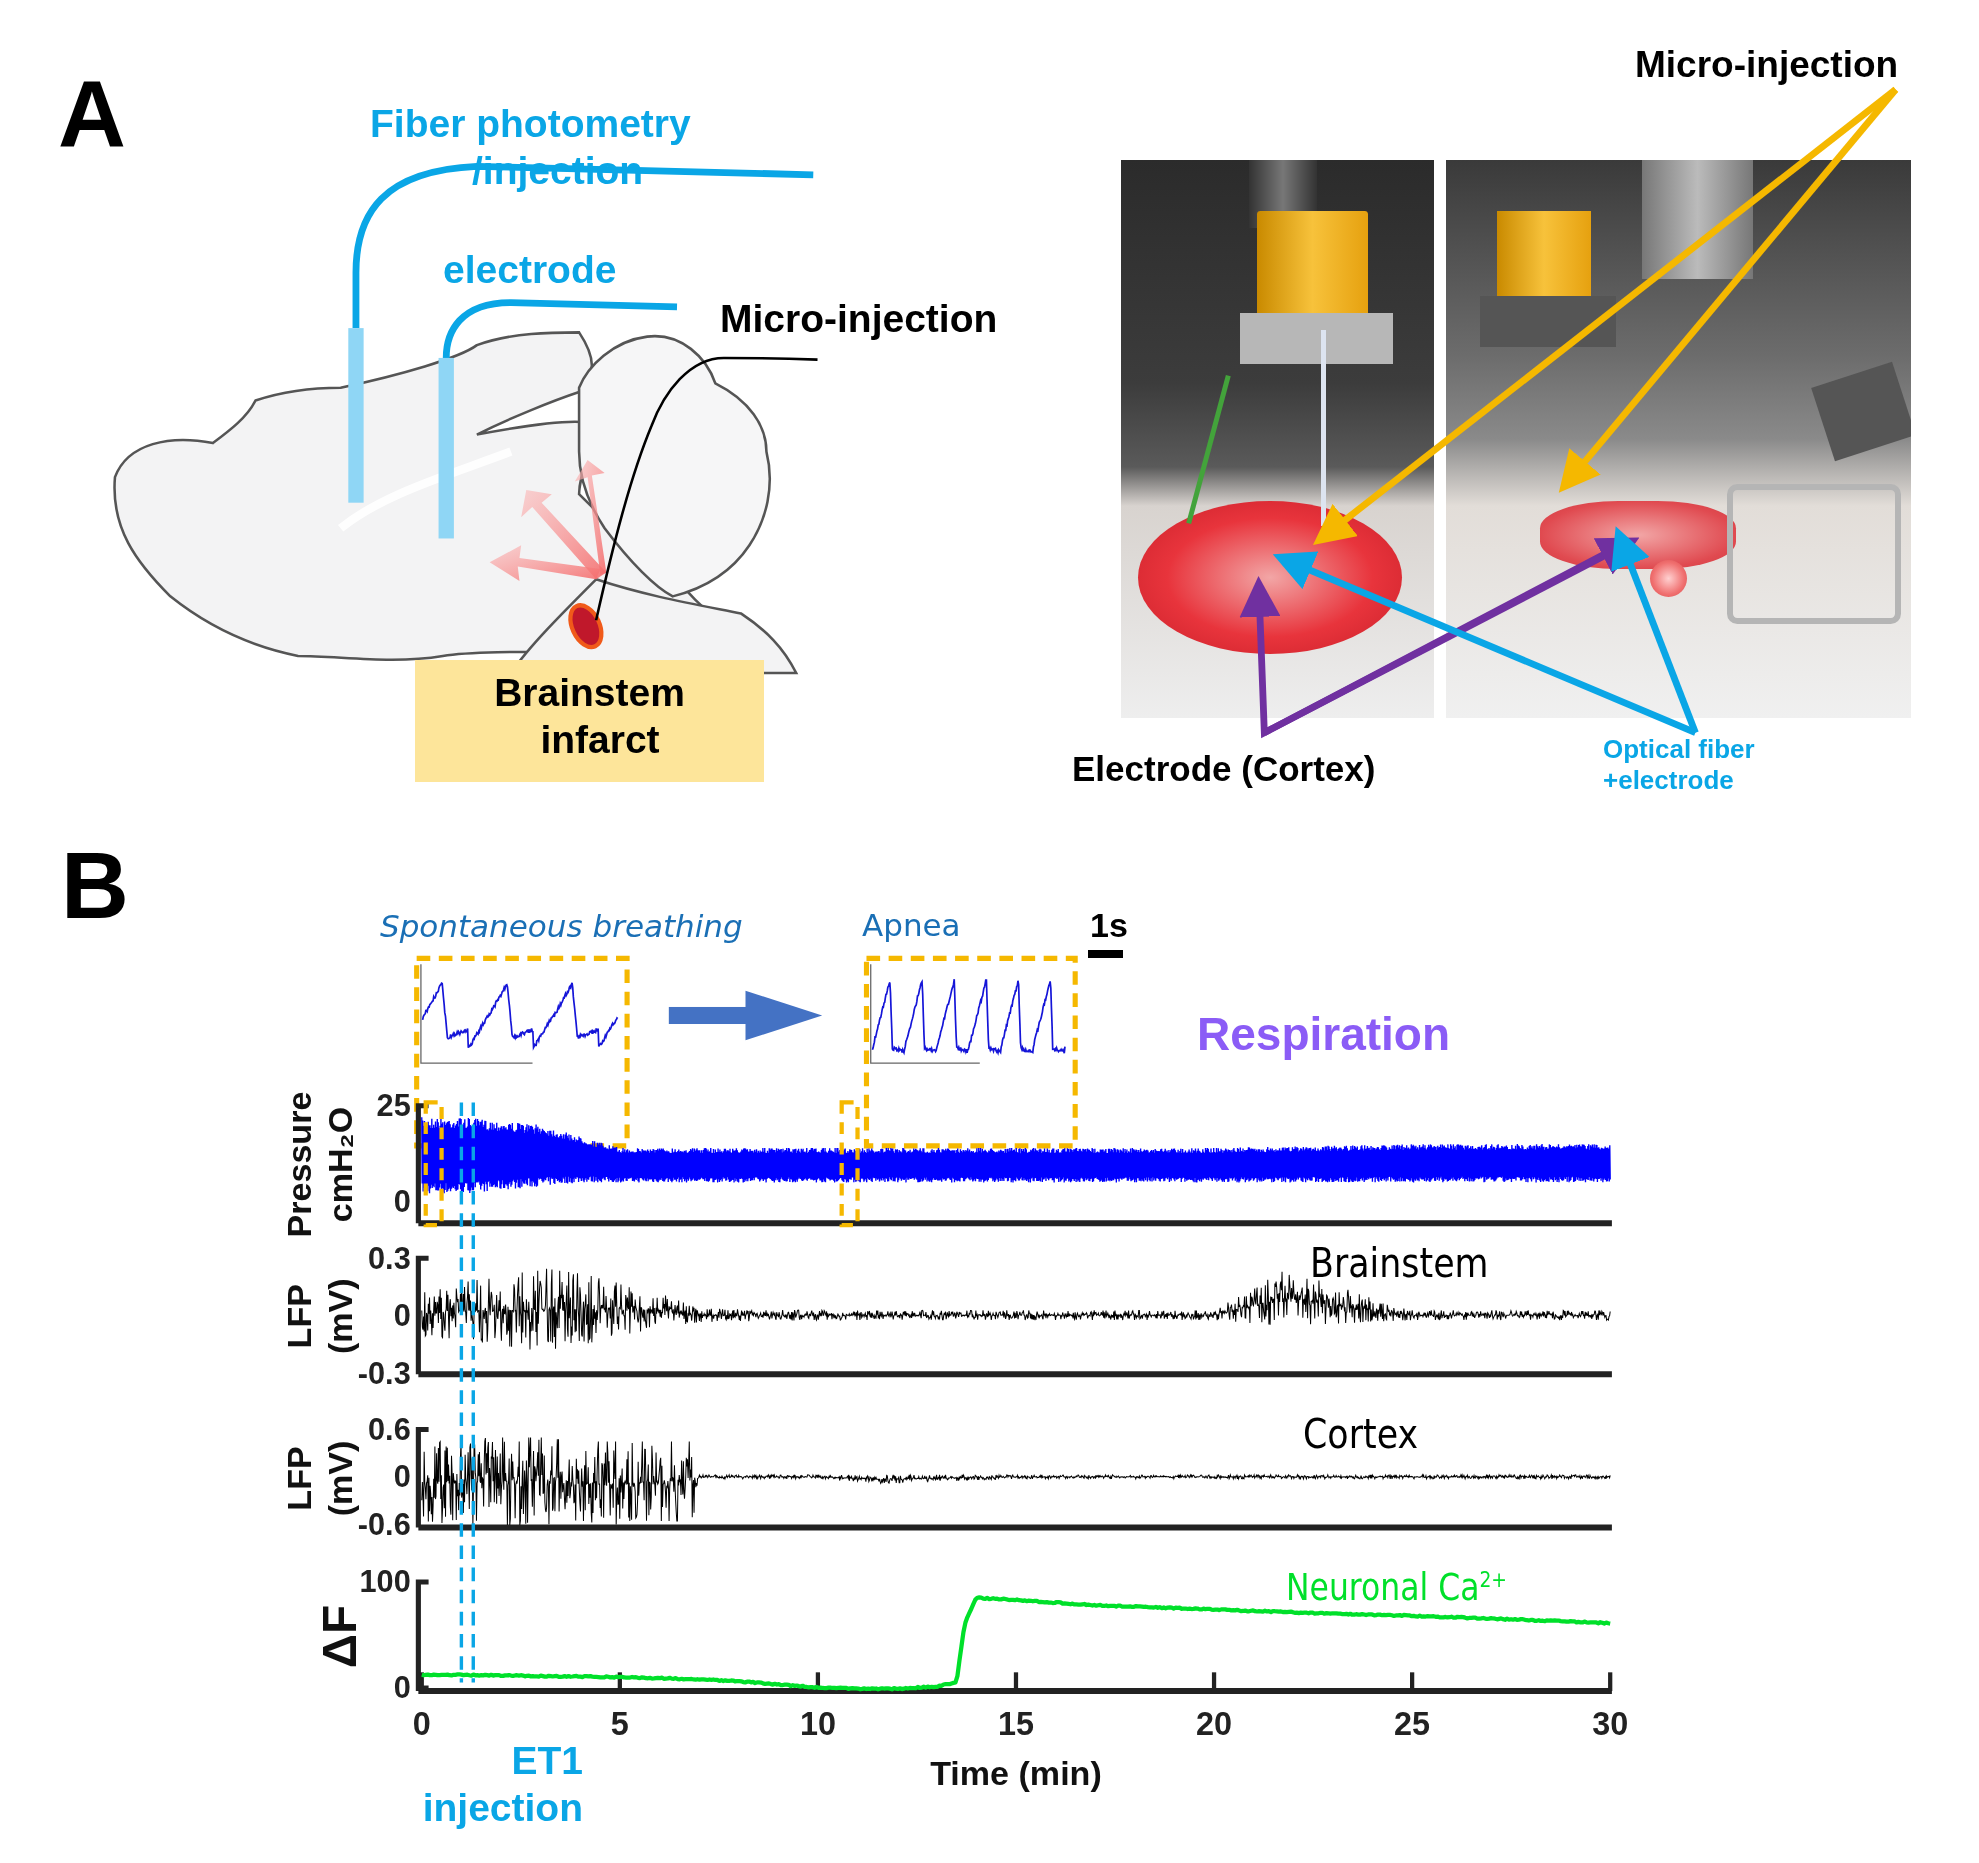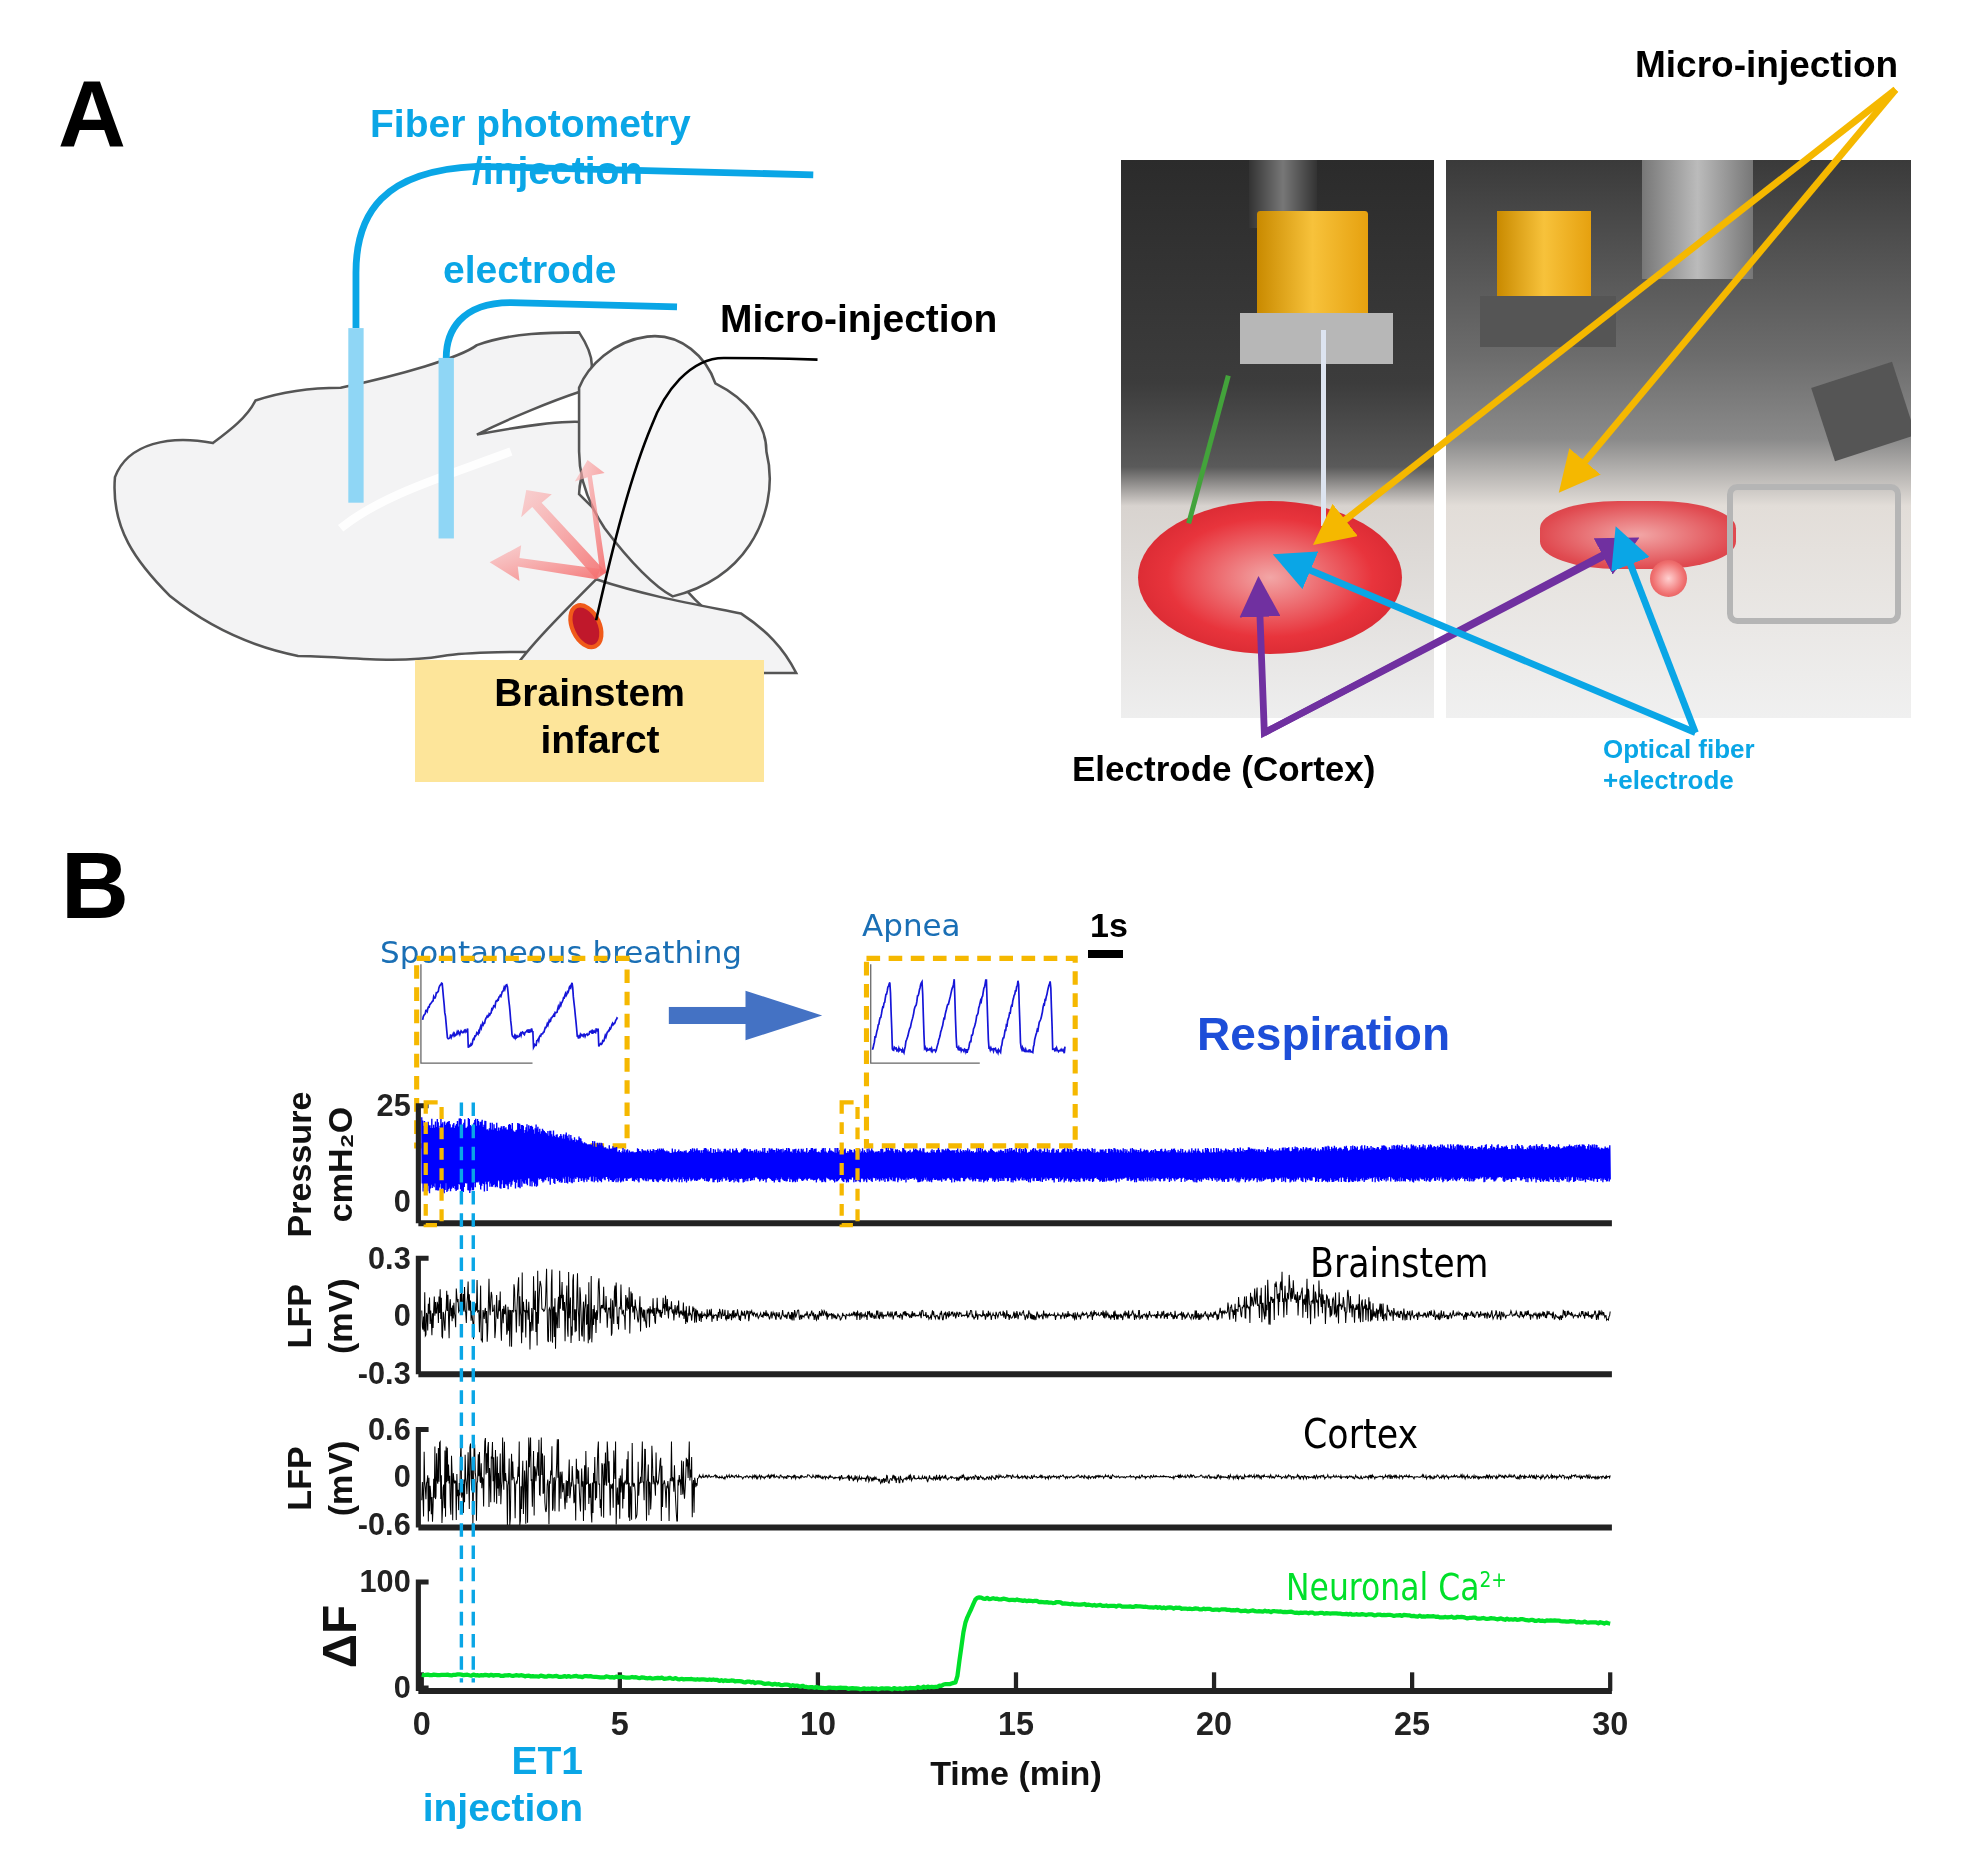--- a/index.html
+++ b/index.html
@@ -2,21 +2,21 @@
 <html style="font-size:13.6px"><head>
 <meta charset="utf-8">
 <style>
   html,body{margin:0;padding:0;background:#fff;}
   body{width:1980px;height:1864px;position:relative;overflow:hidden;font-family:"Liberation Sans",sans-serif;}
   .abs{position:absolute;}
   .panel-letter{font-family:"Liberation Sans",sans-serif;font-weight:bold;font-size:94px;color:#000;line-height:1;}
   .lbl{font-family:"Liberation Sans",sans-serif;font-weight:bold;white-space:nowrap;line-height:1.2;}
   .cyan{color:#0aa6e6;}
   .blk{color:#000;}
-  .blue-t{color:#1d4ed8;}
+  .blue-t{color:#8b5cf6;}
   .green-t{color:#00e02a;}
   .inset-title{font-family:"DejaVu Sans",sans-serif;color:#1a6fb5;font-size:31px;white-space:nowrap;}
   svg{position:absolute;left:0;top:0;}
   .photo{position:absolute;overflow:hidden;}
   .tick-label{font-family:"Liberation Sans",sans-serif;font-weight:bold;font-size:36px;fill:#222;}
   .axis-title{font-family:"Liberation Sans",sans-serif;font-weight:bold;font-size:40px;fill:#111;}
 </style>
 </head>
 <body>
 
@@ -107,21 +107,21 @@
 
 <div class="abs lbl blk" style="left:1635px;top:43px;font-size:37px;">Micro-injection</div>
 <div class="abs lbl blk" style="left:1072px;top:748px;font-size:35px;">Electrode (Cortex)</div>
 <div class="abs lbl cyan" style="left:1603px;top:734px;font-size:26px;">
   <div>Optical fiber</div>
   <div>+electrode</div>
 </div>
 
 <div class="abs panel-letter" style="left:61px;top:839px;">B</div>
 
-<div class="abs inset-title" style="left:380px;top:934px;">Spontaneous breathing</div>
+<div class="abs inset-title" style="left:380px;top:908px;font-style:italic;">Spontaneous breathing</div>
 <div class="abs inset-title" style="left:862px;top:907px;">Apnea</div>
 <div class="abs lbl blk" style="left:1090px;top:905px;font-size:34px;">1s</div>
 <div class="abs" style="left:1088px;top:950px;width:35px;height:7.7px;background:#000;"></div>
 
 <svg width="1980" height="1864" id="panelB" viewBox="0 0 2324 2188">
 
   <rect x="489" y="1125" width="247" height="220" fill="none" stroke="#f5b800" stroke-width="6" stroke-dasharray="16,10"></rect>
   <rect x="1017" y="1125" width="245" height="220" fill="none" stroke="#f5b800" stroke-width="6" stroke-dasharray="16,10"></rect>
   <g stroke="#666" stroke-width="1.5" fill="none">
     <path d="M 494 1132 L 494 1248 L 625 1248"></path>

